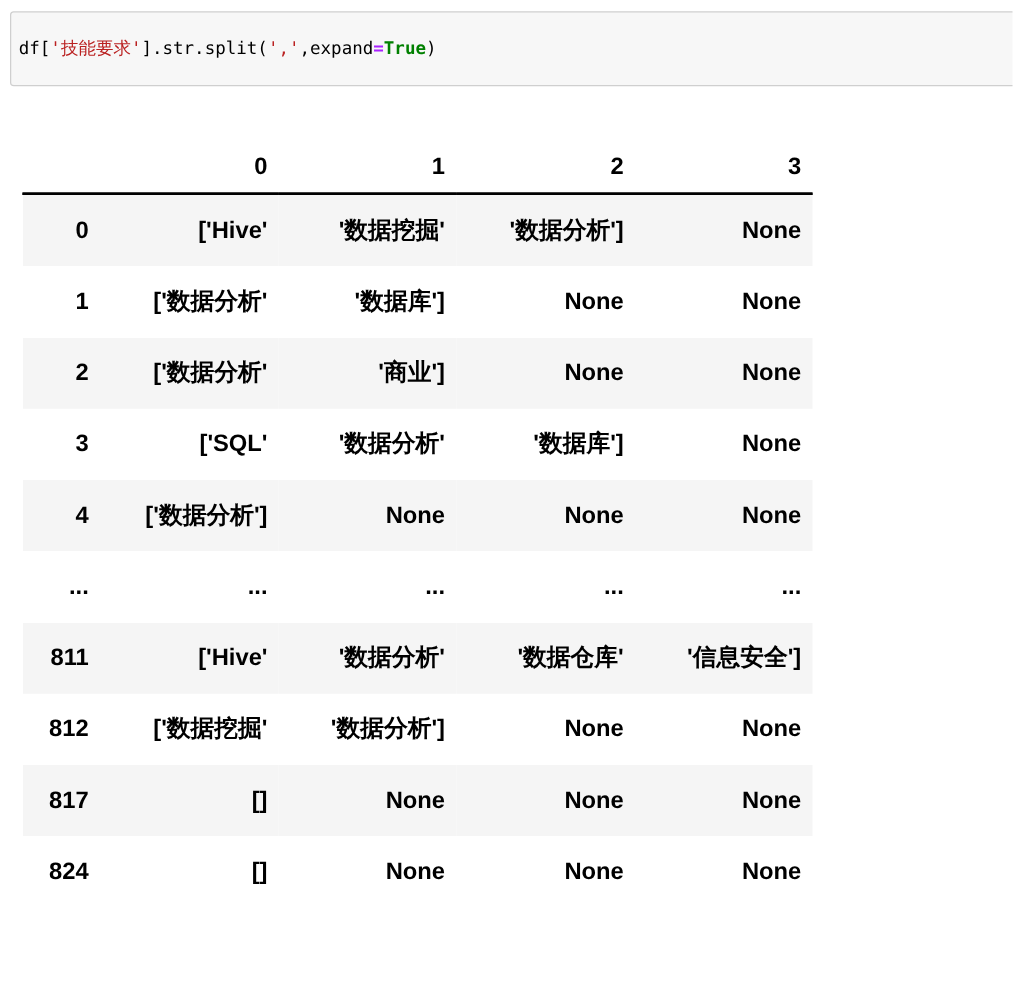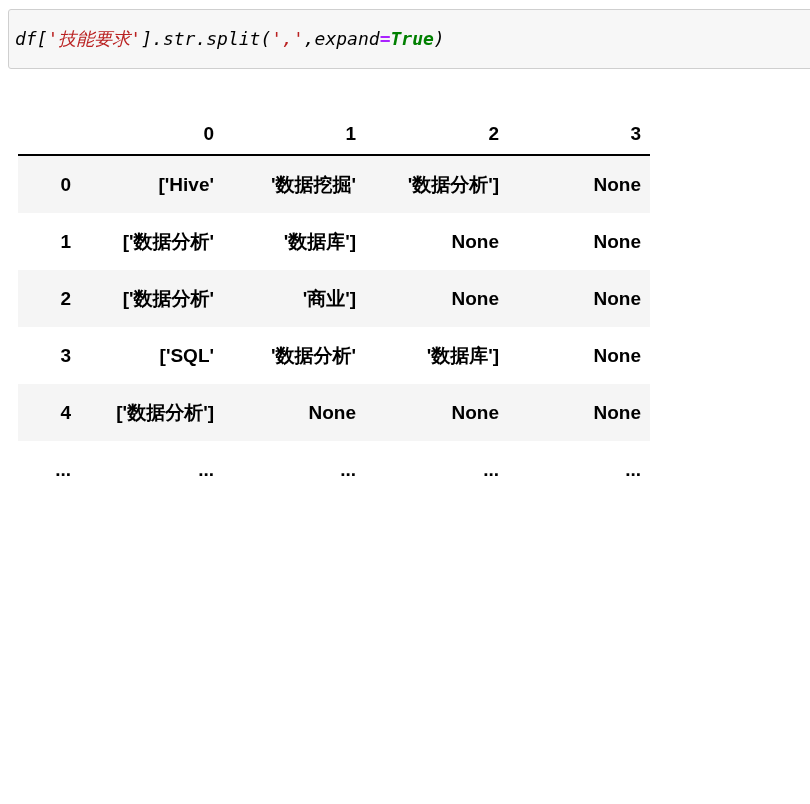--- a/index.html
+++ b/index.html
@@ -17,25 +17,24 @@
     background: #f7f7f7;
     border: 1px solid #cfcfcf;
     border-radius: 3px;
     display: flex;
     align-items: center;
   }
   .code-line {
     margin: 0;
     padding-left: 6px;
     font-family: "DejaVu Sans Mono", "Liberation Mono", monospace;
-    font-size: 18px;
+    font-size: 14px;
     line-height: 24px;
     color: #000000;
     white-space: pre;
-    font-style: italic;
   }
   .tok-plain    { color: #000000; }
   .tok-string   { color: #BA2121; }
   .tok-operator { color: #AA22FF; font-weight: bold; }
   .tok-keyword  { color: #008000; font-weight: bold; }
 
   table.dataframe {
     border-collapse: collapse;
     table-layout: fixed;
     width: 632px;
@@ -137,15 +136,43 @@
           <td>None</td>
           <td>None</td>
         </tr>
         <tr>
           <th>...</th>
           <td>...</td>
           <td>...</td>
           <td>...</td>
           <td>...</td>
         </tr>
+        <tr>
+          <th>811</th>
+          <td>['Hive'</td>
+          <td>'数据分析'</td>
+          <td>'数据仓库'</td>
+          <td>'信息安全']</td>
+        </tr>
+        <tr>
+          <th>812</th>
+          <td>['数据挖掘'</td>
+          <td>'数据分析']</td>
+          <td>None</td>
+          <td>None</td>
+        </tr>
+        <tr>
+          <th>817</th>
+          <td>[]</td>
+          <td>None</td>
+          <td>None</td>
+          <td>None</td>
+        </tr>
+        <tr>
+          <th>824</th>
+          <td>[]</td>
+          <td>None</td>
+          <td>None</td>
+          <td>None</td>
+        </tr>
       </tbody>
   </table>
 </div>
 
 </body></html>

